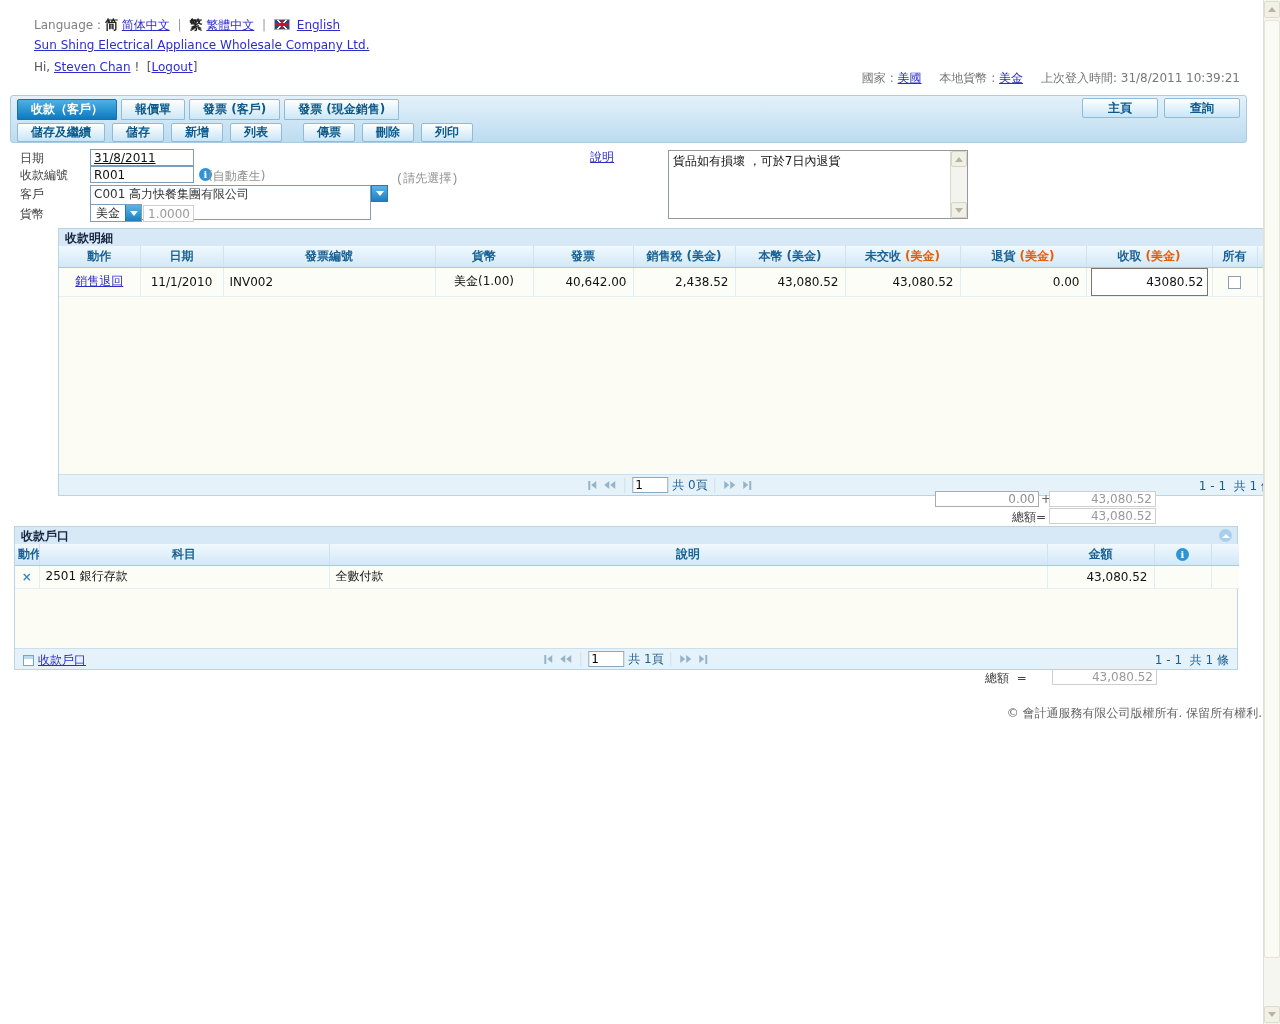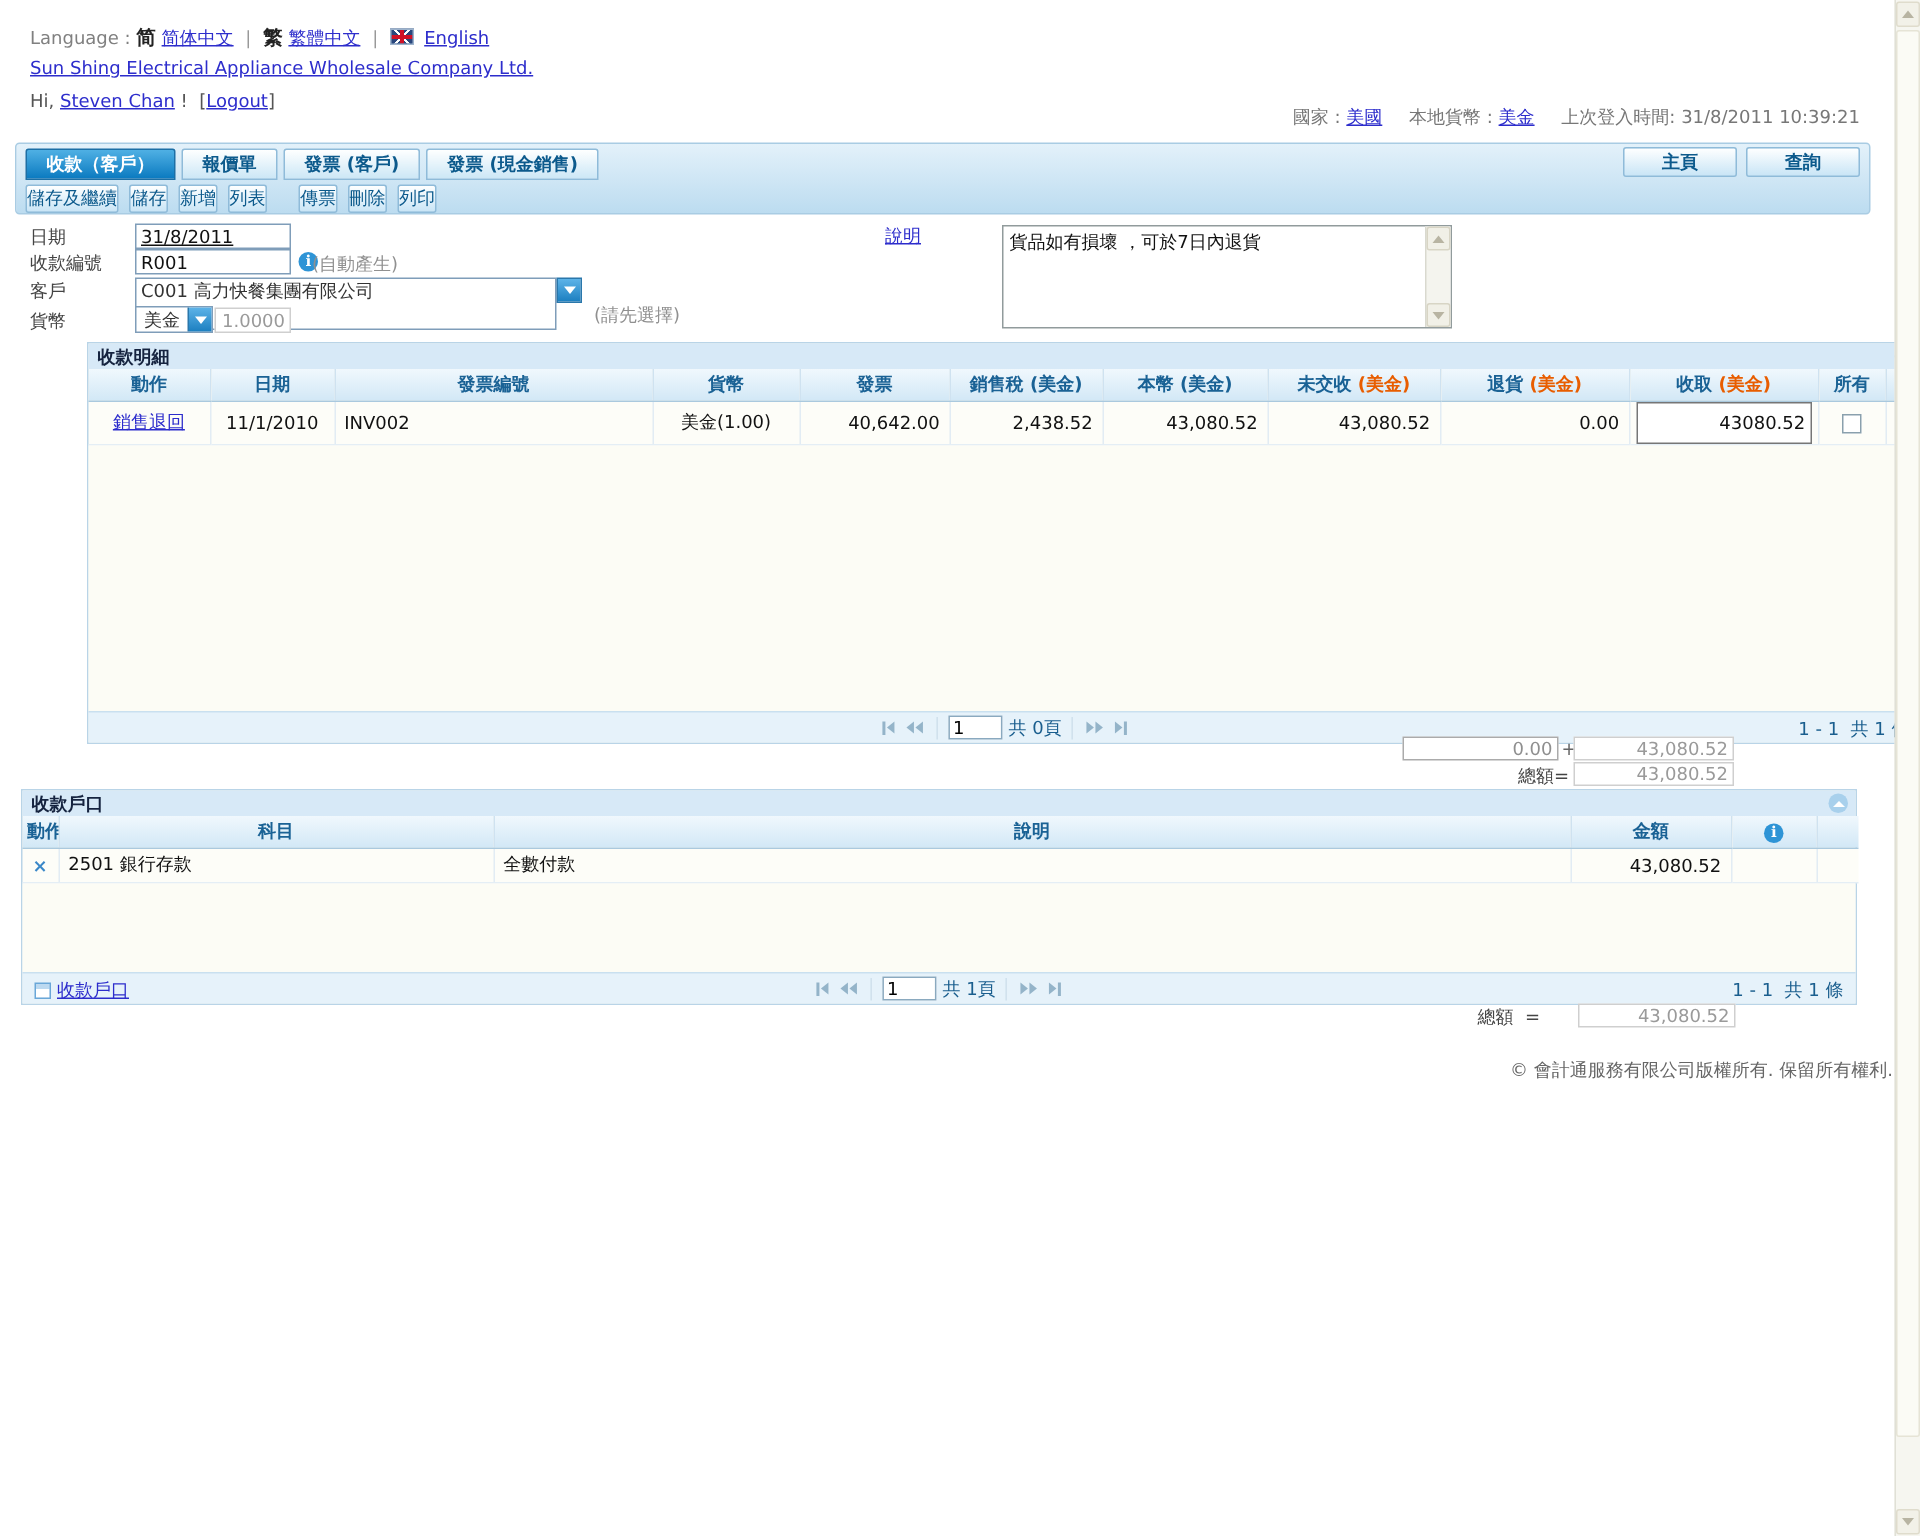--- a/index.html
+++ b/index.html
@@ -6,21 +6,21 @@
   html,body { width:1280px; height:1024px; }
   body {
     position:relative; overflow:hidden; background:#fff;
     font-family:"DejaVu Sans","Liberation Sans",sans-serif;
     font-size:12px; color:#333;
   }
   .lnk { color:#2d2dcc; text-decoration:underline; cursor:pointer; }
   .abs { position:absolute; }
 
   
-  .hdr-row { position:absolute; left:20px; white-space:nowrap; color:#808080; }
+  .hdr-row { position:absolute; left:34px; white-space:nowrap; color:#808080; }
   .lang-prefix { color:#222; font-weight:bold; font-size:13px; }
   .sep { color:#999; margin:0 4px; }
   .flag {
     display:inline-block; width:16px; height:11px; vertical-align:-1px; margin-right:3px;
     background-color:#29477d;
     background-image:
       linear-gradient(90deg, transparent 42%, #cf1126 42%, #cf1126 58%, transparent 58%),
       linear-gradient(0deg, transparent 37%, #cf1126 37%, #cf1126 63%, transparent 63%),
       linear-gradient(45deg, transparent 46%, #fff 46%, #fff 54%, transparent 54%),
       linear-gradient(135deg, transparent 46%, #fff 46%, #fff 54%, transparent 54%);
@@ -43,21 +43,21 @@
   }
   .tab.active { background:linear-gradient(#4fb0e4,#0b7ac0); color:#fff; border-color:#1d6fa5; }
   .nav-btns { margin-left:auto; display:flex; gap:6px; padding:1px 2px 2px 0; }
   .nav-btn {
     width:76px; text-align:center; height:20px; line-height:18px; font-weight:bold;
     color:#0c5a8c; background:linear-gradient(#feffff,#c9e5f6);
     border:1px solid #8fbbd9; border-radius:2px; cursor:pointer;
   }
   .btnrow { height:23px; padding:1px 6px 0 6px; display:flex; gap:7px; align-items:center; }
   .tool-btn {
-    padding:0 0; height:19px; line-height:17px; font-weight:normal; font-size:12px;
+    padding:0 13px; height:19px; line-height:17px; font-weight:bold; font-size:12px;
     color:#0c5a8c; background:linear-gradient(#feffff,#c9e5f6);
     border:1px solid #8fbbd9; border-radius:2px; cursor:pointer; white-space:nowrap;
   }
 
   
   .f-label { position:absolute; color:#444; white-space:nowrap; }
   .txt-in {
     position:absolute; border:1px solid #7f9db9; height:17px; background:#fff;
     font-size:12px; padding:0 3px; font-family:inherit; color:#111;
   }
@@ -206,21 +206,21 @@
 <span class="info-icon abs" style="left:199px; top:168px;">i</span>
 <div class="hint" style="left:208px; top:168px;">(自動產生)</div>
 
 <div class="f-label" style="left:20px; top:186px;">客戶</div>
 <div class="combo" style="left:90px; top:185px;">
   <div class="combo-text">C001 高力快餐集團有限公司</div>
   <div class="dd-btn">
       <span class="tri-down-w"></span>
     </div>
 </div>
-<div class="hint" style="left:396px; top:202px;">(請先選擇)</div>
+<div class="hint" style="left:396px; top:170px;font-family:Liberation Mono, monospace;">(請先選擇)</div>
 
 <div class="f-label" style="left:20px; top:206px;">貨幣</div>
 <div class="sel" style="left:90px; top:204px;">
   <span class="sel-text">美金</span>
   <span class="sel-btn">
       <span class="tri-down-w"></span>
     </span>
 </div>
 <input class="txt-in in-dis" style="left: 143px; top: 205px; width: 51px; text-align: right;" disabled="" value="1.0000">
 

